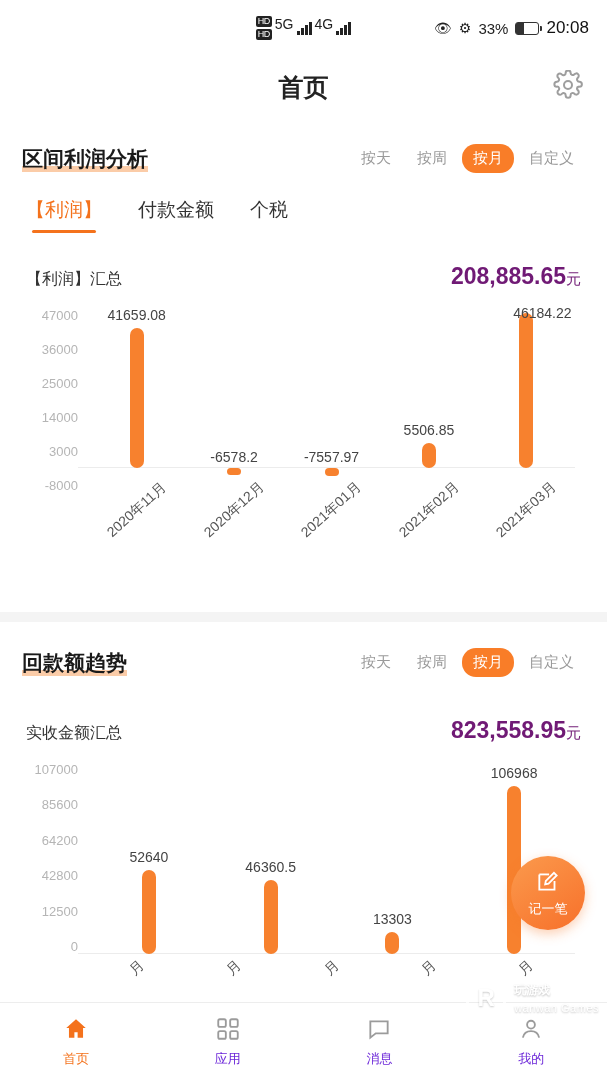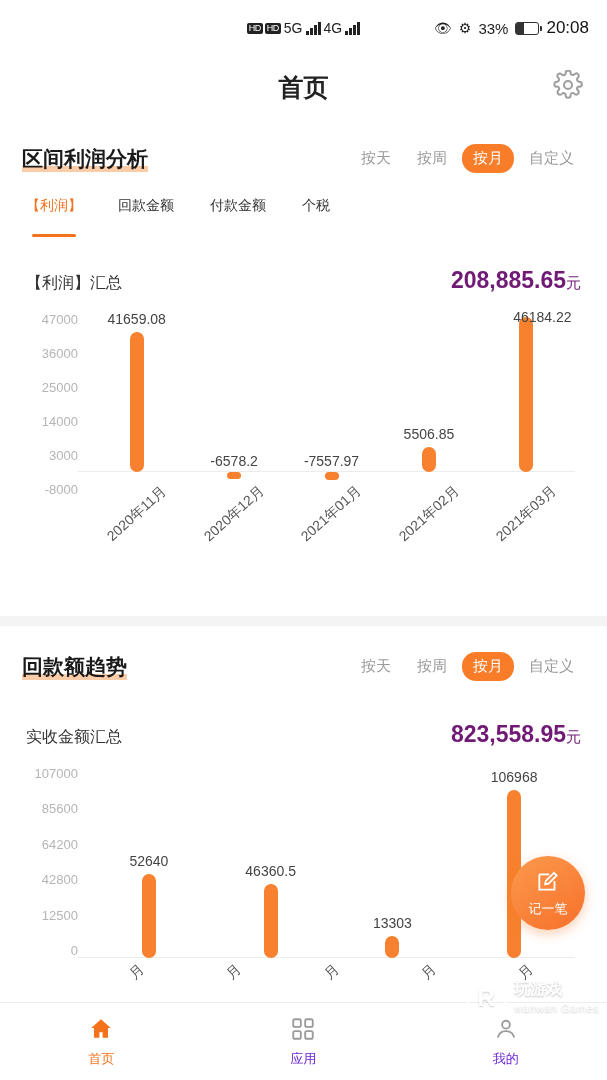--- a/index.html
+++ b/index.html
@@ -12,21 +12,21 @@
   .phone { position: relative; width: 607px; height: 1080px; background: #fff; }
 
   
   .statusbar {
     height: 56px; display: flex; align-items: center;
     padding: 0 18px; font-size: 17px; color: #222;
   }
   .sb-left { flex: 1; }
   .sb-center { display: flex; align-items: center; gap: 3px; }
   .sb-right { flex: 1; display: flex; align-items: center; justify-content: flex-end; gap: 7px; }
-  .hd-stack { display: flex; flex-direction: row; gap: 2px; }
+  .hd-stack { display: flex; flex-direction: column; gap: 2px; }
   .hd-badge {
     font-size: 9px; background: #222; color: #fff; border-radius: 2px;
     padding: 0 2px; line-height: 11px; letter-spacing: -0.5px;
   }
   .sig { display: inline-flex; align-items: flex-end; gap: 1px; height: 13px; }
   .sig i { display: block; width: 3px; background: #222; }
   .sig i:nth-child(1){height:4px}.sig i:nth-child(2){height:7px}
   .sig i:nth-child(3){height:10px}.sig i:nth-child(4){height:13px}
   .net-label { font-size: 14px; color: #222; align-self: flex-start; }
   .eye { font-size: 14px; }
@@ -75,21 +75,21 @@
   .seg {
     margin-left: auto; display: flex; align-items: center; gap: 4px;
   }
   .seg span {
     font-size: 15px; color: #9a9a9a; padding: 5px 11px; border-radius: 14px;
   }
   .seg span.active { background: #f97d28; color: #fff; }
 
   
   .tabs { display: flex; gap: 36px; padding: 18px 4px 0 4px; }
-  .tab { font-size: 14px; color: #333; position: relative; padding-bottom: 22px; }
+  .tab { font-size: 19px; color: #333; position: relative; padding-bottom: 10px; }
   .tab.active { color: #f4721c; font-weight: 500; }
   .tab.active::after {
     content: ""; position: absolute; left: 6px; right: 6px; bottom: 0;
     height: 3px; background: #f4721c; border-radius: 2px;
   }
 
   .summary {
     display: flex; align-items: baseline; justify-content: space-between;
     padding: 30px 4px 4px 4px;
   }
@@ -146,21 +146,21 @@
   .watermark {
     position: absolute; right: 8px; bottom: 62px; z-index: 15;
     display: flex; align-items: center; gap: 8px; opacity: .82;
   }
   .wm-logo {
     width: 40px; height: 40px; border: 3px solid #fff; border-radius: 8px;
     color: #fff; font-size: 24px; display:flex; align-items:center; justify-content:center;
     font-weight: 700; text-shadow: 0 1px 2px rgba(0,0,0,.25);
   }
   .wm-text { color: #fff; line-height: 1.1; text-shadow: 0 1px 2px rgba(0,0,0,.3); }
-  .wm-text .cn { font-size: 16px; font-weight: 700; }
+  .wm-text .cn { font-size: 12px; font-weight: 700; }
   .wm-text .en { font-size: 11px; letter-spacing: .5px; }
 
   
   .bottomnav {
     position: absolute; left: 0; right: 0; bottom: 0; height: 78px;
     background: #fff; border-top: 1px solid #ededed;
     display: flex; align-items: center;
   }
   .navitem {
     flex: 1; display: flex; flex-direction: column; align-items: center; gap: 5px;
@@ -231,21 +231,20 @@
         <div class="seg">
           <span>按天</span>
           <span>按周</span>
           <span class="active">按月</span>
           <span>自定义</span>
         </div>
       </div>
 
       <div class="tabs">
         <div class="tab active">【利润】</div>
-        <div class="tab">回款金额</div>
         <div class="tab">付款金额</div>
         <div class="tab">个税</div>
       </div>
 
       <div class="summary">
         <span class="lbl">【利润】汇总</span>
         <span class="val"><span>208,885.65</span><small>元</small></span>
       </div>
 
       <div class="chart">
@@ -389,20 +388,28 @@
             <rect x="14" y="3" width="7" height="7" rx="1.5"></rect>
           <rect x="3" y="14" width="7" height="7" rx="1.5"></rect>
             <rect x="14" y="14" width="7" height="7" rx="1.5"></rect>
         </svg>
       </span>
       <span>应用</span>
     </div>
     <div class="navitem">
       <span>
         <svg width="26" height="26" viewBox="0 0 24 24" fill="none" stroke="#9b9b9b" stroke-width="1.7">
+          <path d="M4 5h16v11H9l-5 4z"></path>
+        </svg>
+      </span>
+      <span>消息</span>
+    </div>
+    <div class="navitem">
+      <span>
+        <svg width="26" height="26" viewBox="0 0 24 24" fill="none" stroke="#9b9b9b" stroke-width="1.7">
           <circle cx="12" cy="8" r="3.6"></circle>
             <path d="M4.5 20c.8-4 3.9-6 7.5-6s6.7 2 7.5 6"></path>
         </svg>
       </span>
       <span>我的</span>
     </div>
   </div>
 
 </div>
 

